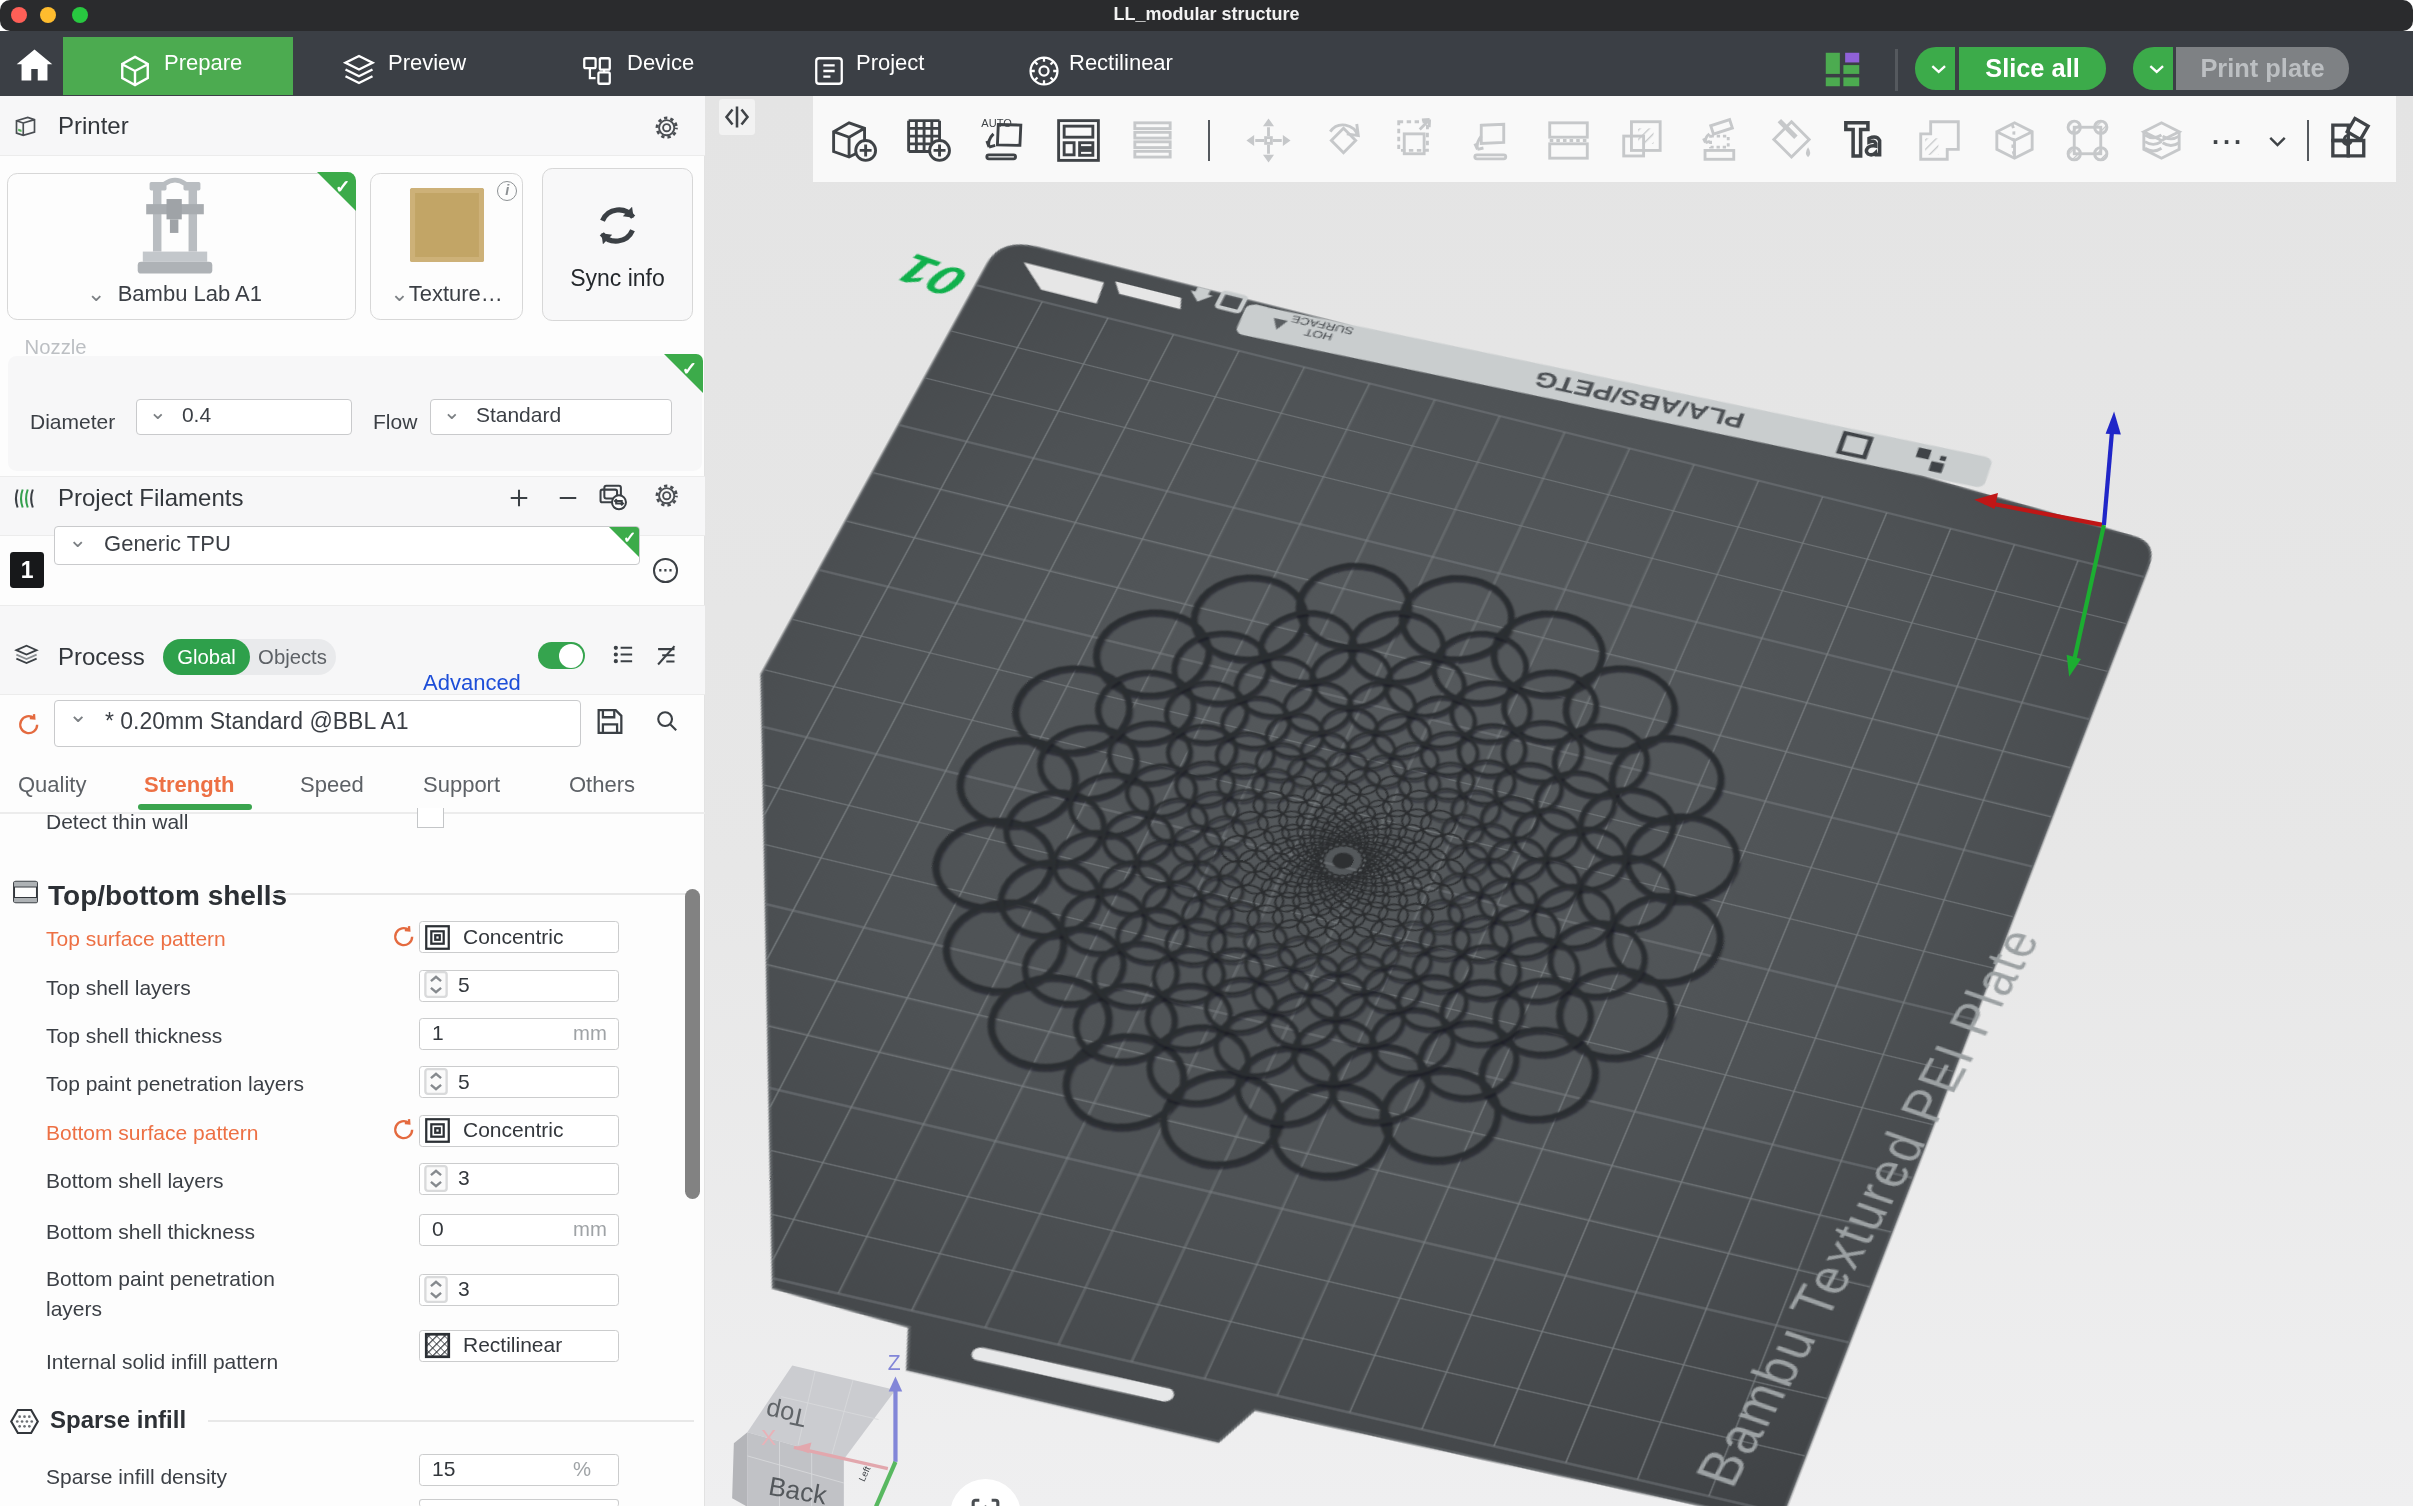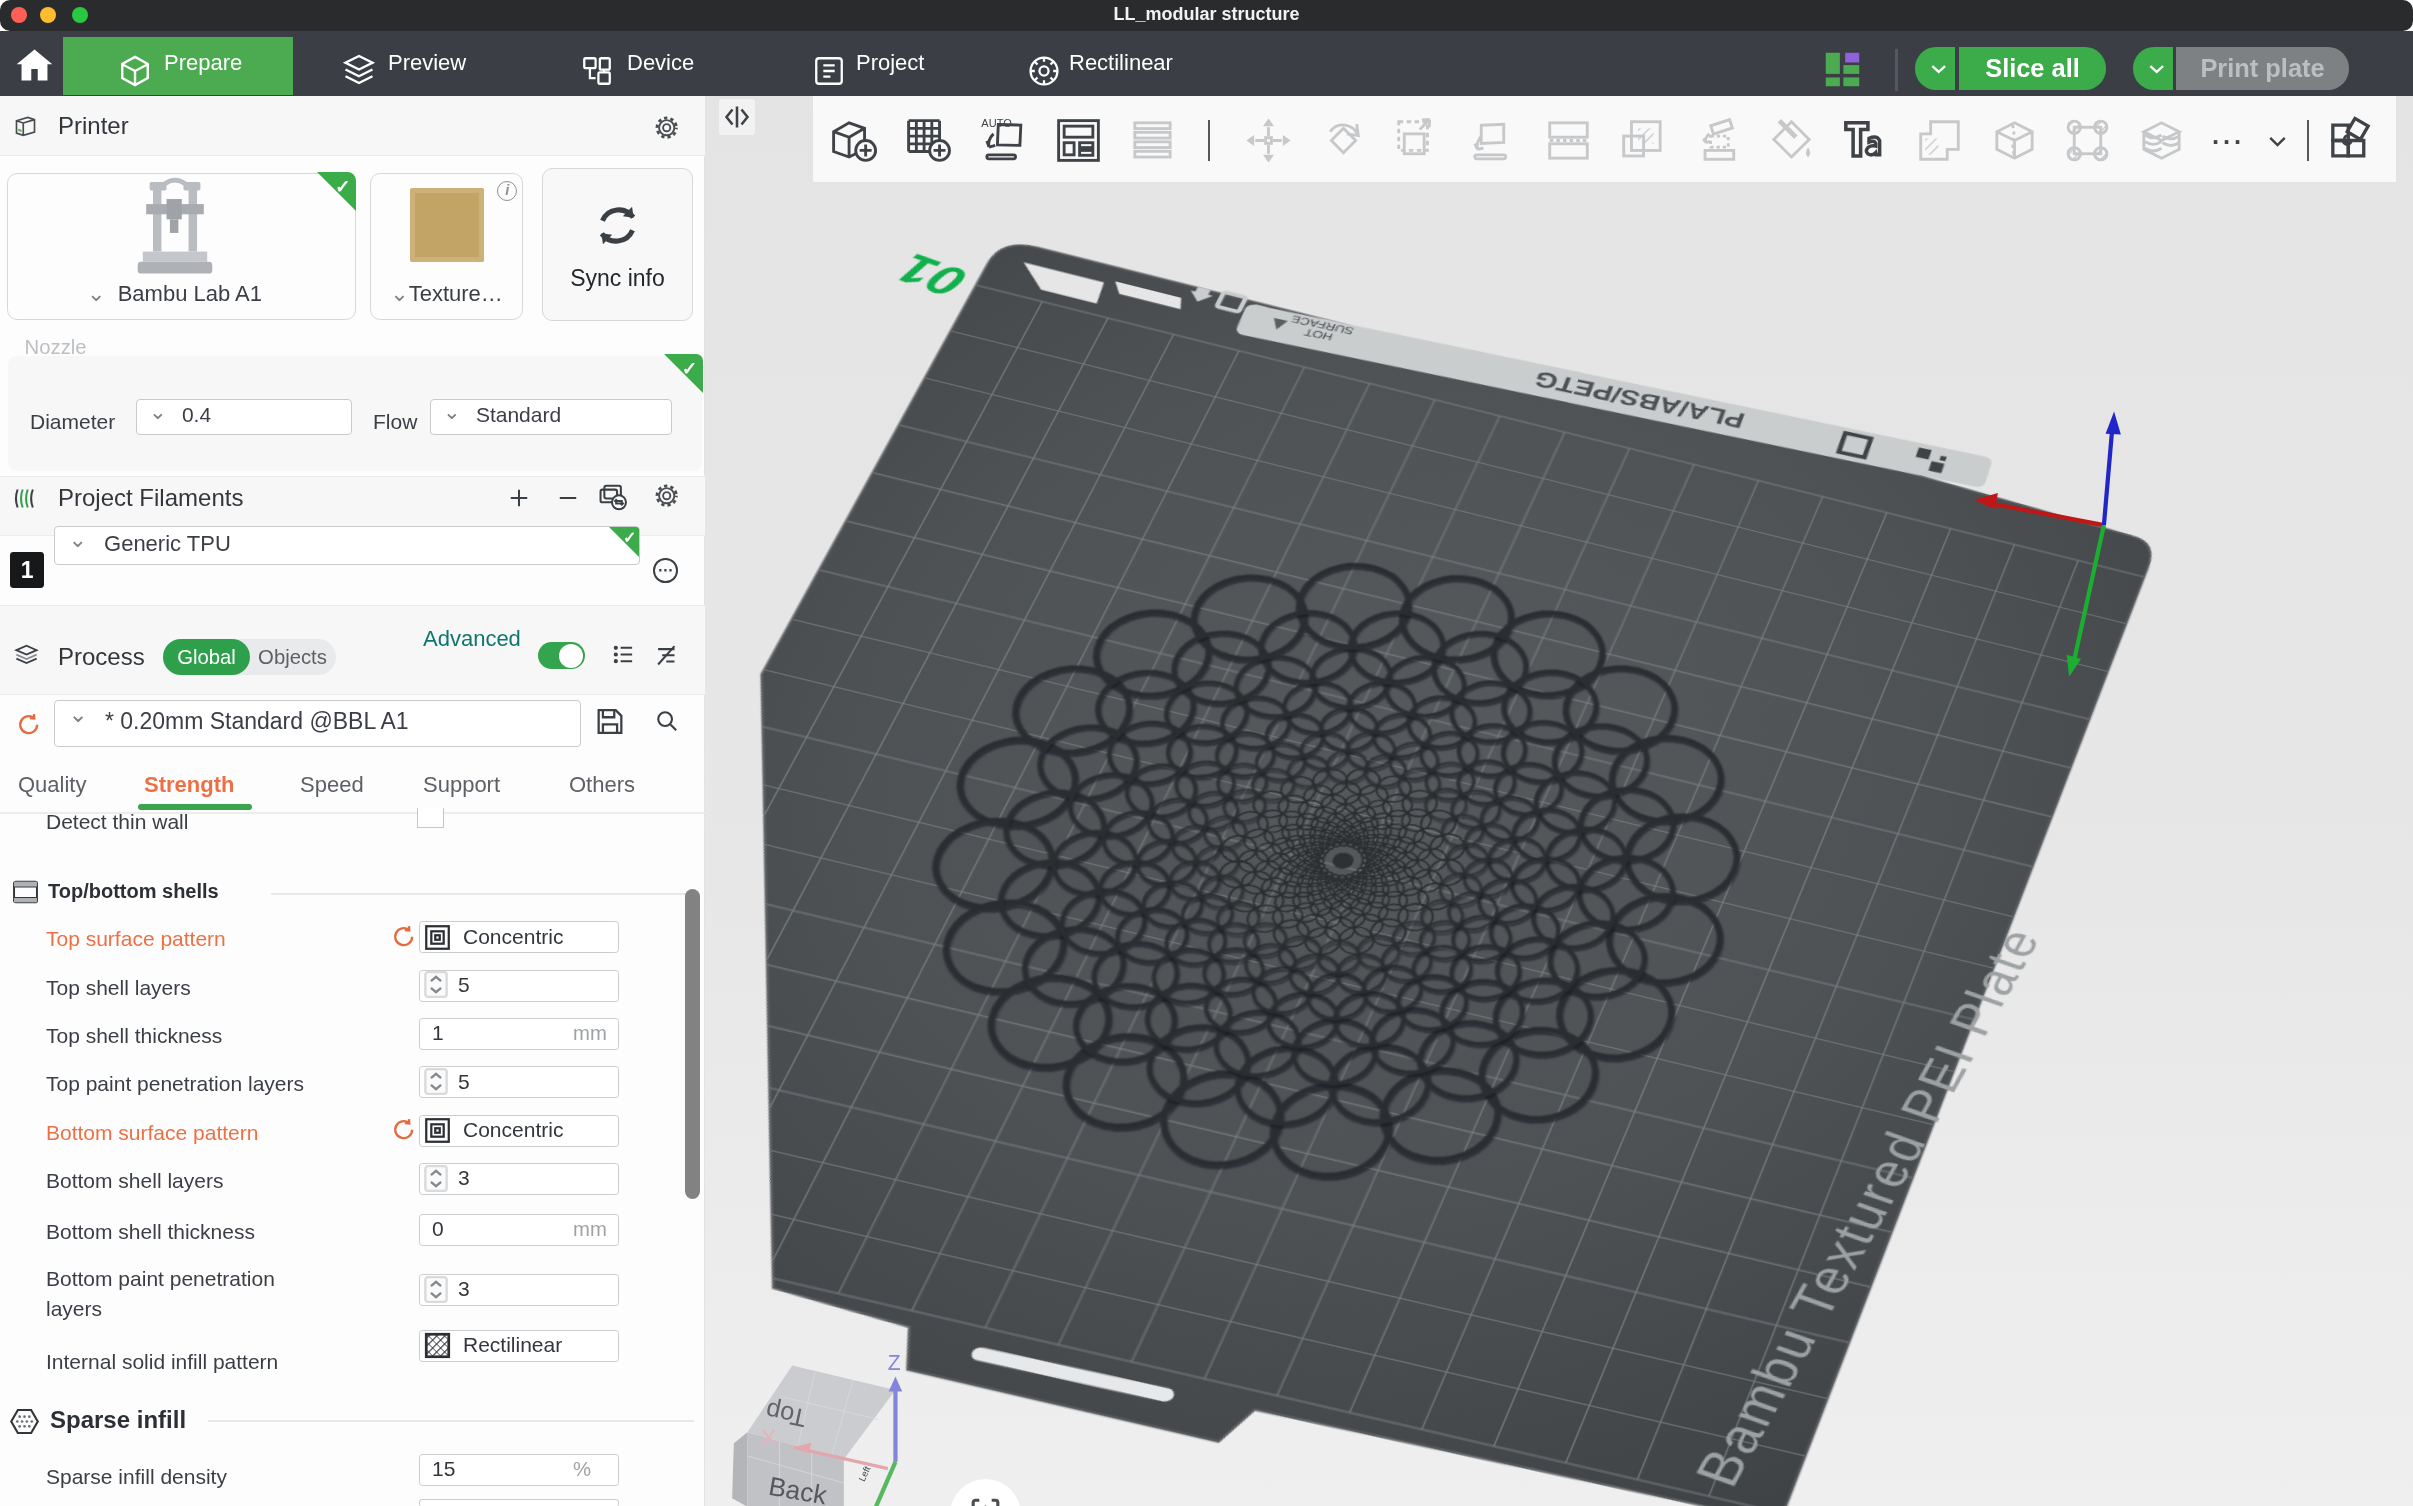--- a/index.html
+++ b/index.html
@@ -185,21 +185,21 @@
       <g fill="none" stroke="#3b4045" stroke-width="1.6">
         <path d="M3 9 L12 5 L21 9 L12 13 Z"></path>
         <path d="M3 13 L12 17 L21 13" stroke="#8a8e92"></path>
         <path d="M3 16.5 L12 20.5 L21 16.5"></path>
       </g>
     </svg>
 <div class="abs" style="left:58px;top:547px;font-size:24px;color:#33373c">Process</div>
 <div class="abs" style="left:163px;top:543px;width:173px;height:36px;background:#e9eaec;border-radius:18.6px"></div>
 <div class="abs" style="left:163px;top:543px;width:87px;height:36px;background:#2ea04b;border-radius:18.6px;color:#fff;font-size:20.3px;text-align:center;line-height:36px">Global</div>
 <div class="abs" style="left:250px;top:543px;width:85px;height:36px;color:#5d6166;font-size:20.3px;text-align:center;line-height:36px">Objects</div>
-<div class="abs" style="left:423px;top:530px;font-size:22px;color:#0f766e">Advanced</div>
+<div class="abs" style="left:423px;top:574px;font-size:22px;color:#1d4ed8">Advanced</div>
 <div class="abs" style="left:538px;top:546px;width:47px;height:27px;background:#35a44e;border-radius:13.6px">
       <div class="abs" style="right:1.7px;top:1.7px;width:24px;height:24px;background:#fff;border-radius:50%"></div>
     </div>
 <svg class="abs" style="left:612px;top:547px" width="23" height="23" viewBox="0 0 24 24">
       <g stroke="#3b4045" stroke-width="2" fill="#3b4045">
         <circle cx="4" cy="5" r="1.2"></circle>
         <circle cx="4" cy="12" r="1.2"></circle>
         <circle cx="4" cy="19" r="1.2"></circle>
         <path d="M9 5 H21 M9 12 H21 M9 19 H21" fill="none"></path>
       </g>
@@ -236,21 +236,21 @@
 <div class="lbl abs" style="left:46px;top:714px">Detect thin wall</div>
 <div class="abs" style="left:417px;top:712px;width:27px;height:20.3px;border:1.7px solid #c4c6c8;border-top:none;background:#fff"></div>
 <svg class="abs" style="left:12px;top:784px" width="27" height="24" viewBox="0 0 24 22">
       <g fill="none" stroke="#33373c" stroke-width="1.8">
         <rect x="1.5" y="1.5" width="21" height="19" rx="1.5"></rect>
         <path d="M1.5 6 H22.5 M1.5 16.5 H22.5"></path>
         <rect x="1.5" y="1.5" width="21" height="4.5" fill="#aeb2b5" stroke="none"></rect>
         <rect x="1.5" y="16.5" width="21" height="4" fill="#aeb2b5" stroke="none"></rect>
       </g>
     </svg>
-<div class="abs" style="left:48px;top:784px;font-size:20px;font-weight:bold;color:#2c3035">Top/bottom shells</div>
+<div class="abs" style="left:48px;top:784px;font-size:28px;font-weight:bold;color:#2c3035">Top/bottom shells</div>
 <div class="abs" style="left:271px;top:797px;width:422px;height:1.7px;background:#e8e8e8"></div>
 <div class="olbl abs" style="left:46px;top:831px">Top surface pattern</div>
 <svg class="abs" style="left:391px;top:828px" width="25.4" height="25.4" viewBox="0 0 24 24">
       <path d="M20 12 a8 8 0 1 1 -2.9 -6.2 M17 2 l0.3 4.2 -4.2 -0.4" fill="none" stroke="#e46a3f" stroke-width="2.2"></path>
     </svg>
 <div class="vbox abs" style="top:825px"></div>
 <svg class="abs" style="left:424px;top:828px" width="27" height="27" viewBox="0 0 24 24">
       <g fill="none" stroke="#2c3035" stroke-width="2">
         <rect x="2" y="2" width="20" height="20"></rect>
         <rect x="6.5" y="6.5" width="11" height="11"></rect>

